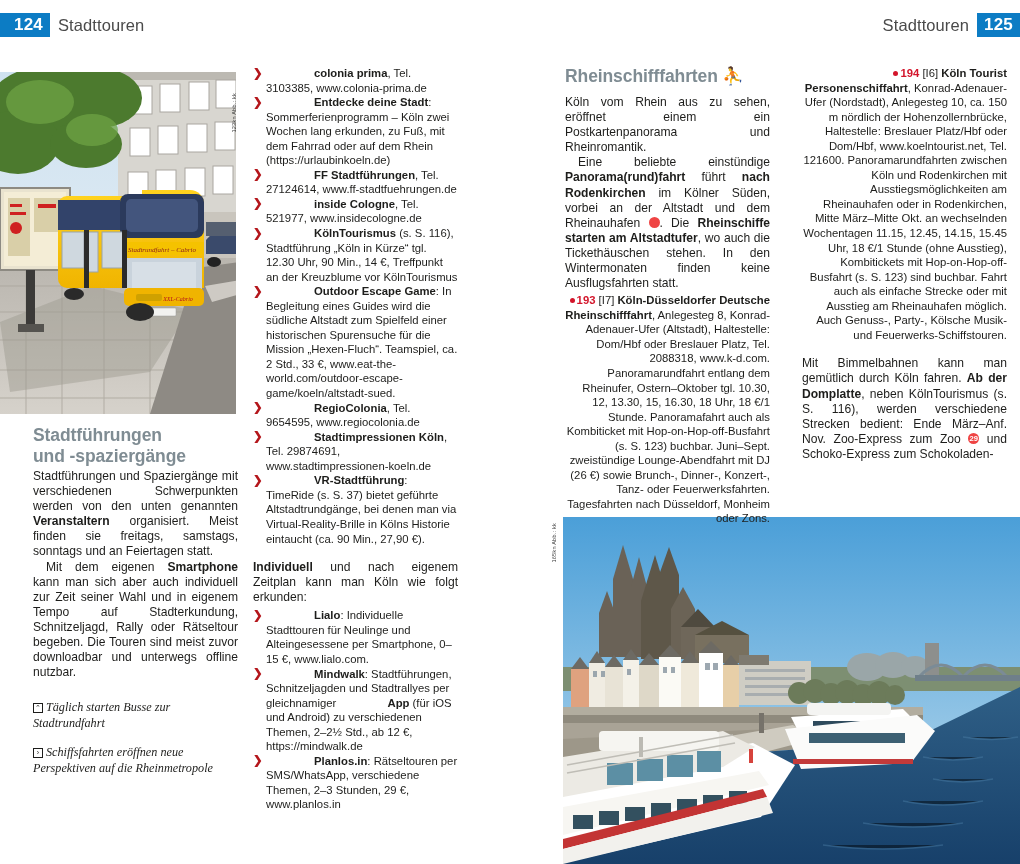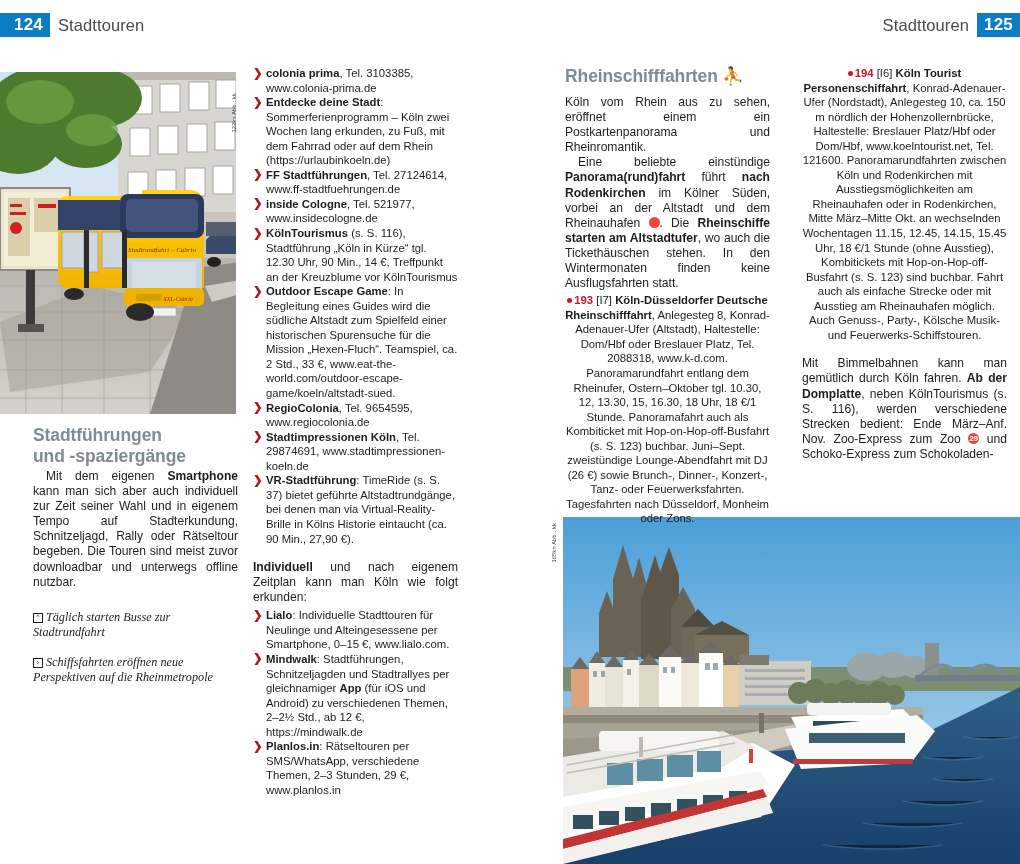--- a/index.html
+++ b/index.html
@@ -69,26 +69,26 @@
 
   
   .entry{
     position:relative;padding-left:13px;margin-bottom:0px;
     font-size:11.3px;line-height:14.55px;color:#1d1d1b;
     text-align:left;
   }
   .entry .arrow{
     position:absolute;left:0;top:-0.5px;color:#b4161b;font-weight:bold;font-size:11.5px;
   }
-  .entry b{font-weight:bold;}
+  .entry b{font-weight:bold;margin-left:48px;}
 
   
   .poi{
     position:relative;padding-left:0;font-size:11.3px;line-height:14.55px;
-    color:#1d1d1b;text-align:center;
+    color:#1d1d1b;text-align:right;
   }
   .poi .dot{
     display:inline-block;width:5px;height:5px;border-radius:50%;
     background:#d3152b;vertical-align:middle;margin-right:2px;margin-bottom:2px;
   }
   .poi .num{color:#d3152b;font-weight:bold;}
   .poi .map{color:#1d1d1b;}
   .poi b{font-weight:bold;}
 
   
@@ -403,20 +403,21 @@
       </g>
     </svg>
   </div>
   <div class="credit credit-rhine">165kn Abb.: kk</div>
 
   <div class="col" id="col1" style="top:425px;">
     <div class="sec-h sec-h-2line">
       <span>Stadtführungen</span><br>
       <span>und -spaziergänge</span>
     </div>
+    <p class="body-p"><span>Stadtführungen und Spaziergänge mit verschiedenen Schwerpunkten werden von den unten genannten </span><b>Veranstaltern</b><span> organisiert. Meist finden sie freitags, samstags, sonntags und an Feiertagen statt.</span></p>
     <p class="body-p indent"><span>Mit dem eigenen </span><b>Smartphone</b><span> kann man sich aber auch individuell zur Zeit seiner Wahl und in eigenem Tempo auf Stadterkundung, Schnitzeljagd, Rally oder Rätseltour begeben. Die Touren sind meist zuvor downloadbar und unterwegs offline nutzbar.</span></p>
     <div class="gap-l"></div>
     <p class="caption"><span class="cap-ico">⌃</span><span>Täglich starten Busse zur Stadtrundfahrt</span></p>
     <div class="gap-m"></div>
     <p class="caption"><span class="cap-ico">›</span><span>Schiffsfahrten eröffnen neue Perspektiven auf die Rheinmetropole</span></p>
   </div>
 
   <div class="col" id="col2">
     <div>
       <div class="entry"><span class="arrow">❯</span><b>colonia prima</b><span>, Tel. 3103385, www.colonia-prima.de</span></div>

